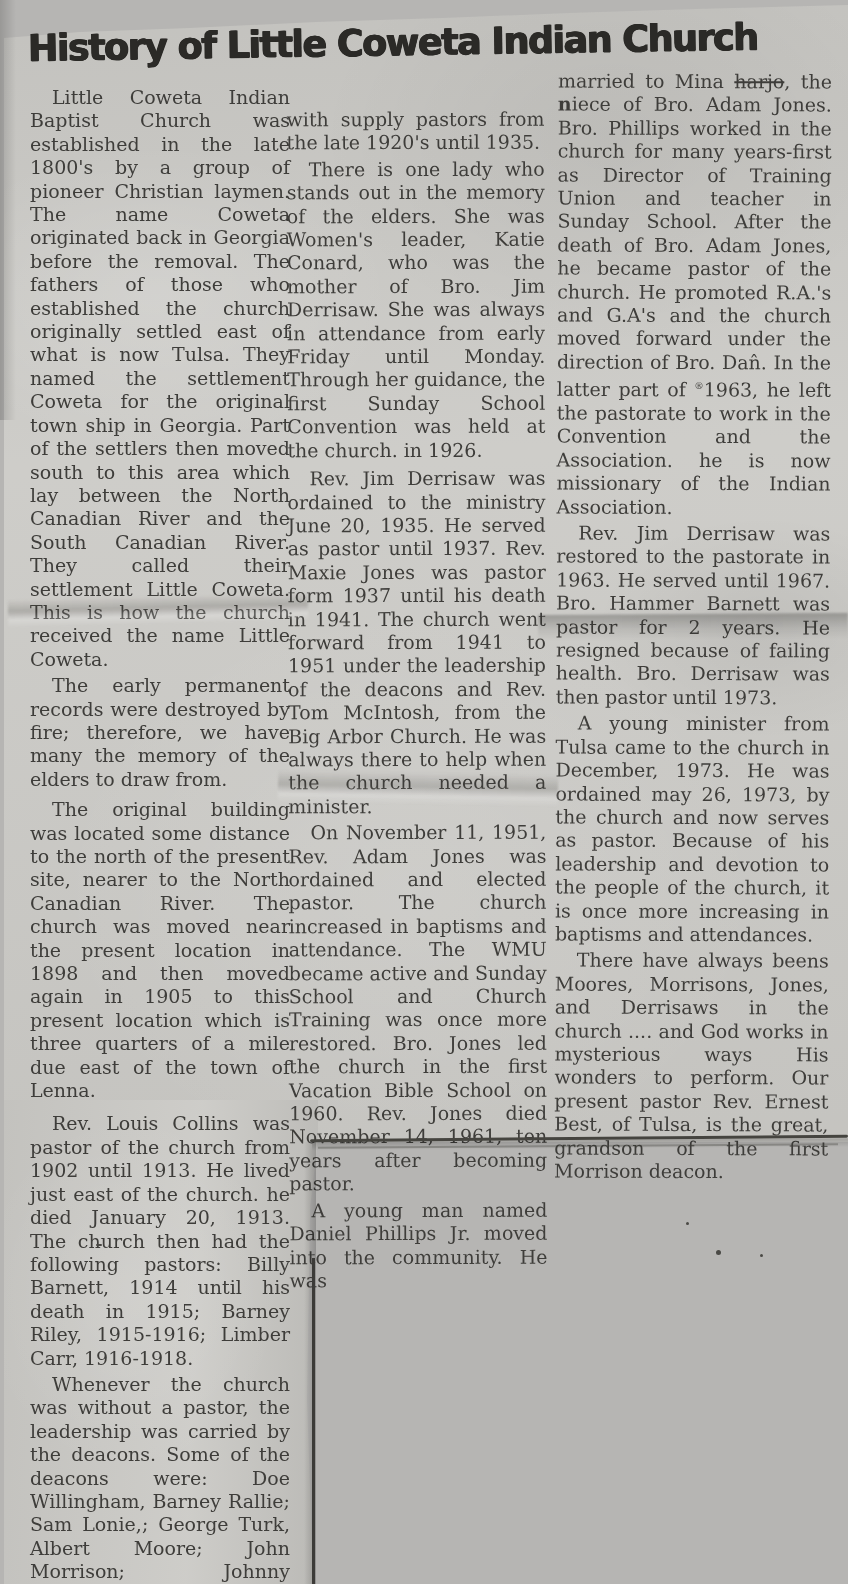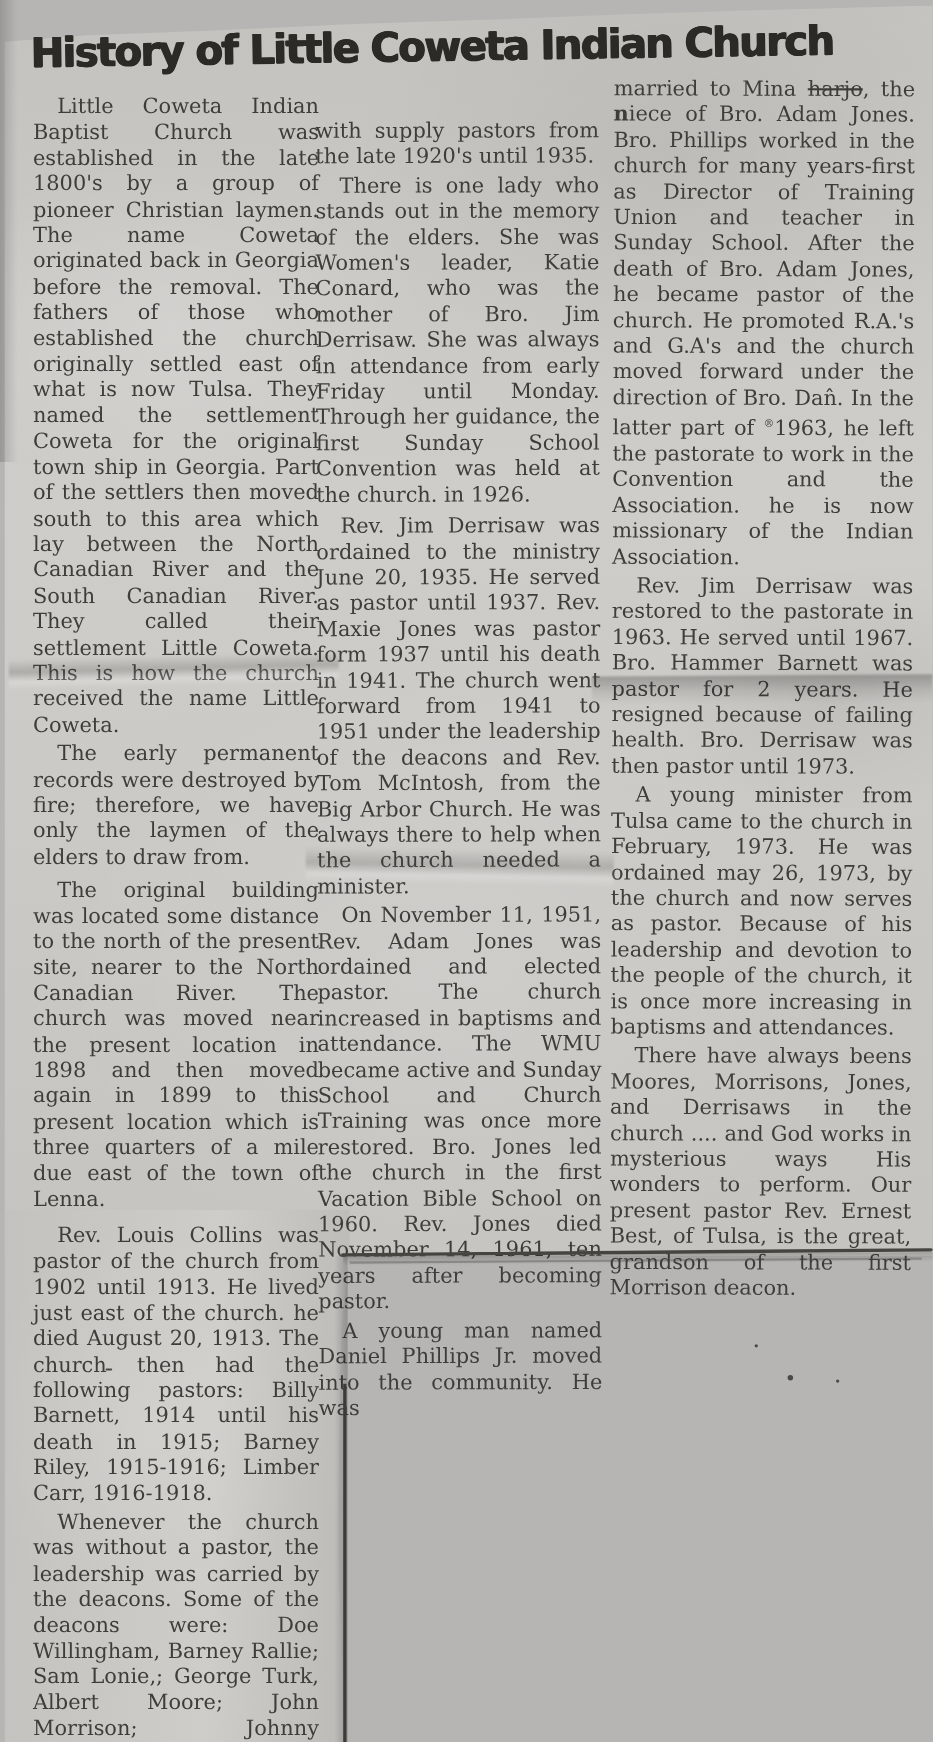--- a/index.html
+++ b/index.html
@@ -122,36 +122,36 @@
   <div class="paper-strip"></div>
 
   <div class="left-edge"></div>
 
   <div class="headline-wrap">
     <h1>History of Little Coweta Indian Church</h1>
   </div>
 
   <div class="col col1">
       <p><span>Little Coweta Indian Baptist Church was established in the late 1800's by a group of pioneer Christian laymen. The name Coweta originated back in Georgia before the removal. The fathers of those who established the church originally settled east of what is now Tulsa. They named the settlement Coweta for the original town ship in Georgia. Part of the settlers then moved south to this area which lay between the North Canadian River and the South Canadian River. They called their settlement Little Coweta. This is how the church received the name Little Coweta.</span></p>
-      <p><span>The early permanent records were destroyed by fire; therefore, we have only the laymen of the elders to draw from.</span></p>
-      <p><span>The original building was located some distance to the north of the present site, nearer to the North Canadian River. The church was moved near the present location in 1898 and then moved again in 1899 to this present location which is three quarters of a mile due east of the town of Lenna.</span></p>
-      <p><span>Rev. Louis Collins was pastor of the church from 1902 until 1913. He lived just east of the church. he died August 20, 1913. The church then had the following pastors: Billy Barnett, 1914 until his death in 1915; Barney Riley, 1915-1916; Limber Carr, 1916-1918.</span></p>
+      <p><span>The early permanent records were destroyed by fire; therefore, we have many the memory of the elders to draw from.</span></p>
+      <p><span>The original building was located some distance to the north of the present site, nearer to the North Canadian River. The church was moved near the present location in 1898 and then moved again in 1905 to this present location which is three quarters of a mile due east of the town of Lenna.</span></p>
+      <p><span>Rev. Louis Collins was pastor of the church from 1902 until 1913. He lived just east of the church. he died January 20, 1913. The church then had the following pastors: Billy Barnett, 1914 until his death in 1915; Barney Riley, 1915-1916; Limber Carr, 1916-1918.</span></p>
       <p><span>Whenever the church was without a pastor, the leadership was carried by the deacons. Some of the deacons were: Doe Willingham, Barney Rallie; Sam Lonie,; George Turk, Albert Moore; John Morrison; Johnny Morrison; Sam Harjo; Johnson Wacogee; George Jones; Martin Daniel; Major Morrison; Yancy McFarlin; Jeremiah “Chief” Hill; Hence Morrison; Bud Moore; Jim Derrisaw. The Big Arbor Church furnished the church</span></p>
     </div>
   <div class="col col2">
       <p style="text-indent: 0px; margin-top: 42px;"><span>with supply pastors from the late 1920's until 1935.</span></p>
       <p><span>There is one lady who stands out in the memory of the elders. She was Women's leader, Katie Conard, who was the mother of Bro. Jim Derrisaw. She was always in attendance from early Friday until Monday. Through her guidance, the first Sunday School Convention was held at the church. in 1926.</span></p>
       <p><span>Rev. Jim Derrisaw was ordained to the ministry June 20, 1935. He served as pastor until 1937. Rev. Maxie Jones was pastor form 1937 until his death in 1941. The church went forward from 1941 to 1951 under the leadership of the deacons and Rev. Tom McIntosh, from the Big Arbor Church. He was always there to help when the church needed a minister.</span></p>
       <p><span>On November 11, 1951, Rev. Adam Jones was ordained and elected pastor. The church increased in baptisms and attendance. The WMU became active and Sunday School and Church Training was once more restored. Bro. Jones led the church in the first Vacation Bible School on 1960. Rev. Jones died November 14, 1961, ten years after becoming pastor.</span></p>
       <p><span>A young man named Daniel Phillips Jr. moved into the community. He was</span></p>
     </div>
   <div class="col col3">
       <p style="text-indent: 0px;"><span>married to Mina </span><span class="strike">harjo</span><span>, the </span><span class="boldn">n</span><span>iece of Bro. Adam Jones. Bro. Phillips worked in the church for many years-first as Director of Training Union and teacher in Sunday School. After the death of Bro. Adam Jones, he became pastor of the church. He promoted R.A.'s and G.A's and the church moved forward under the direction of Bro. Dan̂. In the latter part of </span><span class="supmark">®</span><span>1963, he left the pastorate to work in the Convention and the Association. he is now missionary of the Indian Association.</span></p>
       <p><span>Rev. Jim Derrisaw was restored to the pastorate in 1963. He served until 1967. Bro. Hammer Barnett was pastor for 2 years. He resigned because of failing health. Bro. Derrisaw was then pastor until 1973.</span></p>
-      <p><span>A young minister from Tulsa came to the church in February, 1973. He was ordained may 26, 1973, by the church and now serves as pastor. Because of his leadership and devotion to the people of the church, it is once more increasing in baptisms and attendances.</span></p>
+      <p><span>A young minister from Tulsa came to the church in December, 1973. He was ordained may 26, 1973, by the church and now serves as pastor. Because of his leadership and devotion to the people of the church, it is once more increasing in baptisms and attendances.</span></p>
       <p><span>There have always beens Moores, Morrisons, Jones, and Derrisaws in the church .... and God works in mysterious ways His wonders to perform. Our present pastor Rev. Ernest Best, of Tulsa, is the great, grandson of the first Morrison deacon.</span></p>
     </div>
 
   <div class="crease crease1"></div>
   <div class="crease crease2"></div>
   <div class="crease crease3"></div>
 
   <div class="bottom-edge-shadow"></div>
   <div class="bottom-edge-line"></div>
   <div class="bottom-edge-echo"></div>

